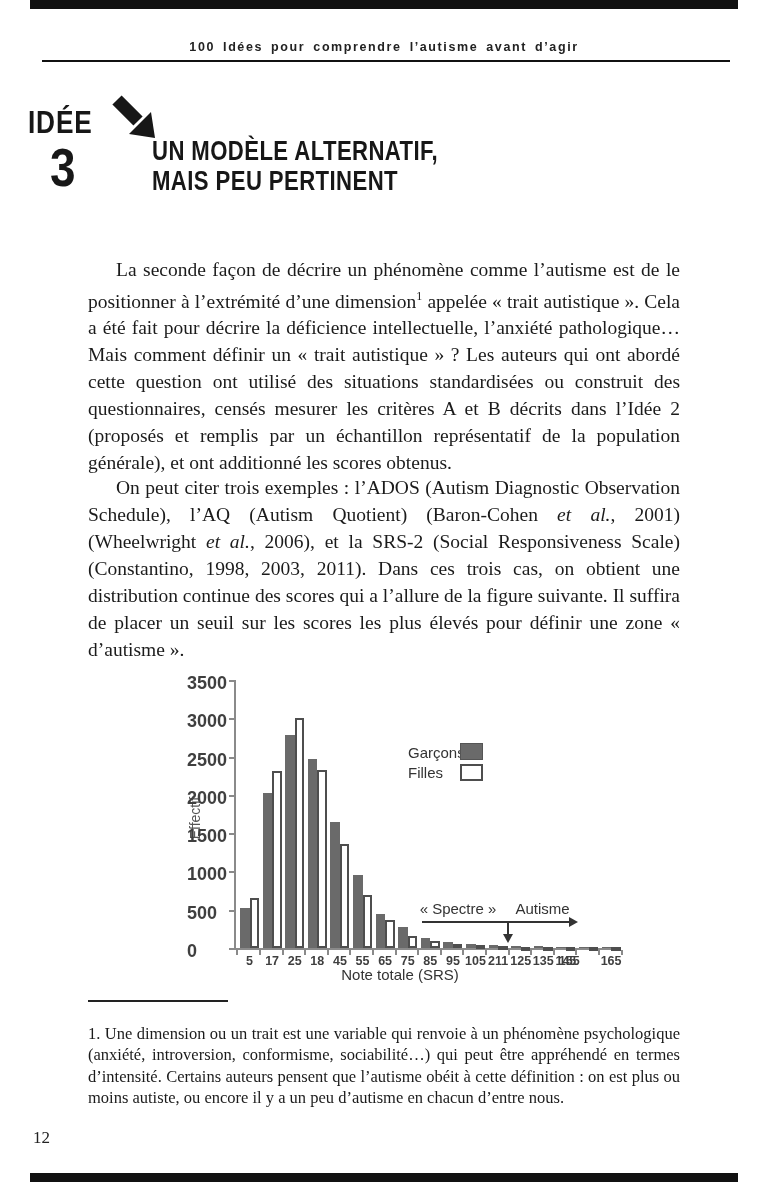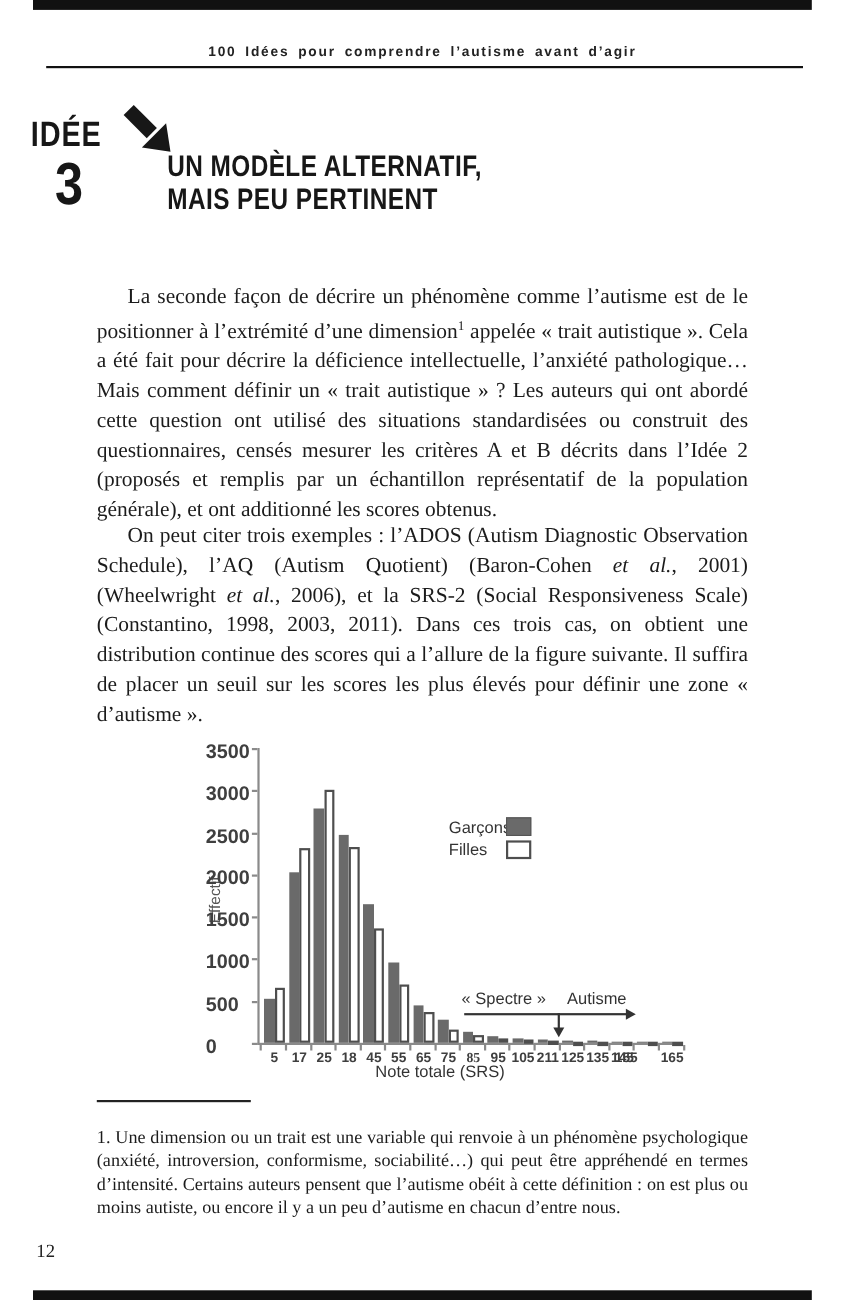--- a/index.html
+++ b/index.html
@@ -141,21 +141,21 @@
     <div class="bar s1" style="left: 177.5px; top: 223.166px; width: 9.5px; height: 52.8343px;"></div>
     <div class="xtick-label" style="left: 166.2px; top: 282px; width: 22.6px;">55</div>
     <div class="bar s0" style="left: 190.6px; top: 242.309px; width: 9.5px; height: 33.6914px;"></div>
     <div class="bar s1" style="left: 200.1px; top: 248.434px; width: 9.5px; height: 27.5657px;"></div>
     <div class="xtick-label" style="left: 188.8px; top: 282px; width: 22.6px;">65</div>
     <div class="bar s0" style="left: 213.2px; top: 255.326px; width: 9.5px; height: 20.6743px;"></div>
     <div class="bar s1" style="left: 222.7px; top: 263.749px; width: 9.5px; height: 12.2514px;"></div>
     <div class="xtick-label" style="left: 211.4px; top: 282px; width: 22.6px;">75</div>
     <div class="bar s0" style="left: 235.8px; top: 266.046px; width: 9.5px; height: 9.95429px;"></div>
     <div class="bar s1" style="left: 245.3px; top: 269.109px; width: 9.5px; height: 6.89143px;"></div>
-    <div class="xtick-label" style="left: 234px; top: 282px; width: 22.6px; font-family: Liberation Serif, serif;">85</div>
+    <div class="xtick-label" style="left: 234px; top: 282px; width: 22.6px;">85</div>
     <div class="bar s0" style="left: 258.4px; top: 270.257px; width: 9.5px; height: 5.74286px;"></div>
     <div class="bar s1" style="left: 267.9px; top: 272.171px; width: 9.5px; height: 3.82857px;"></div>
     <div class="xtick-label" style="left: 256.6px; top: 282px; width: 22.6px;">95</div>
     <div class="bar s0" style="left: 281px; top: 272.171px; width: 9.5px; height: 3.82857px;"></div>
     <div class="bar s1" style="left: 290.5px; top: 272.937px; width: 9.5px; height: 3.06286px;"></div>
     <div class="xtick-label" style="left: 279.2px; top: 282px; width: 22.6px;">105</div>
     <div class="bar s0" style="left: 303.6px; top: 273.32px; width: 9.5px; height: 2.68px;"></div>
     <div class="bar s1" style="left: 313.1px; top: 274.086px; width: 9.5px; height: 1.91429px;"></div>
     <div class="xtick-label" style="left: 301.8px; top: 282px; width: 22.6px;">211</div>
     <div class="bar s0" style="left: 326.2px; top: 274.086px; width: 9.5px; height: 1.91429px;"></div>

